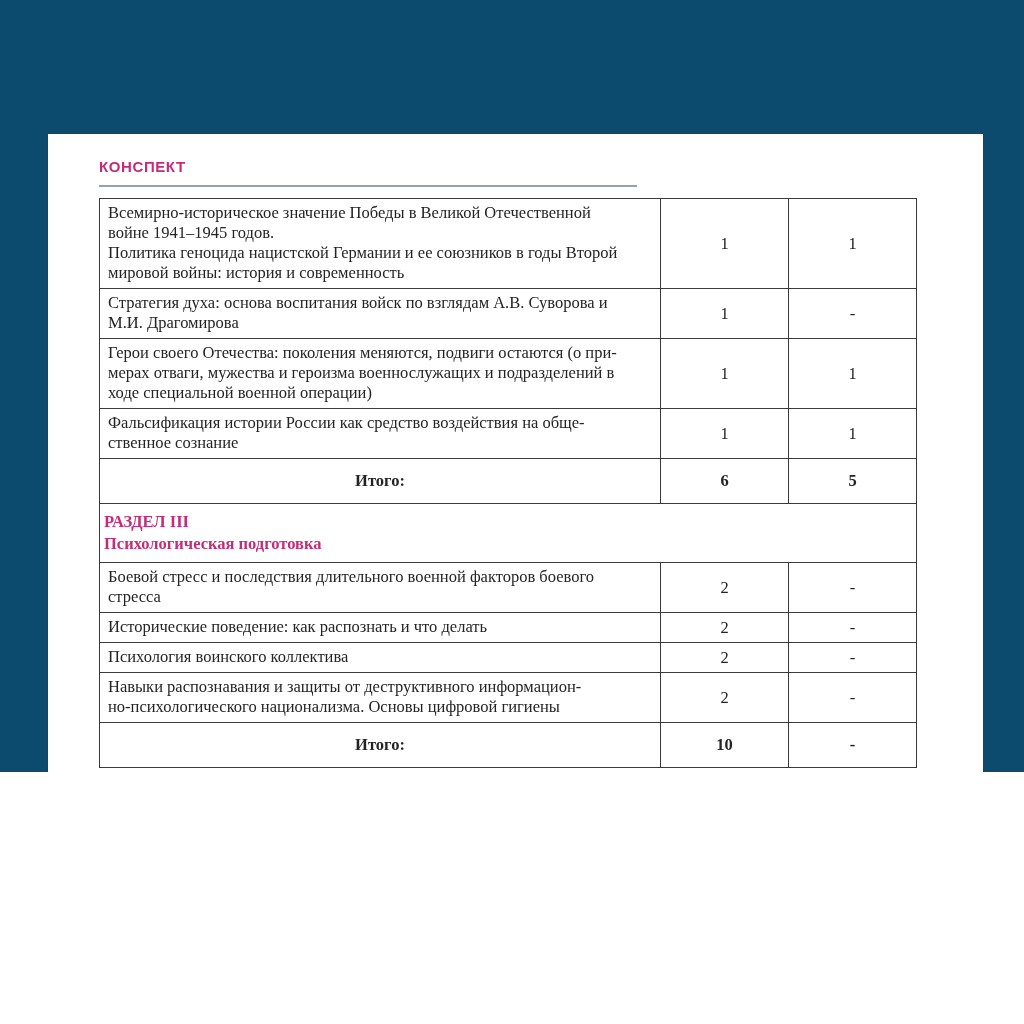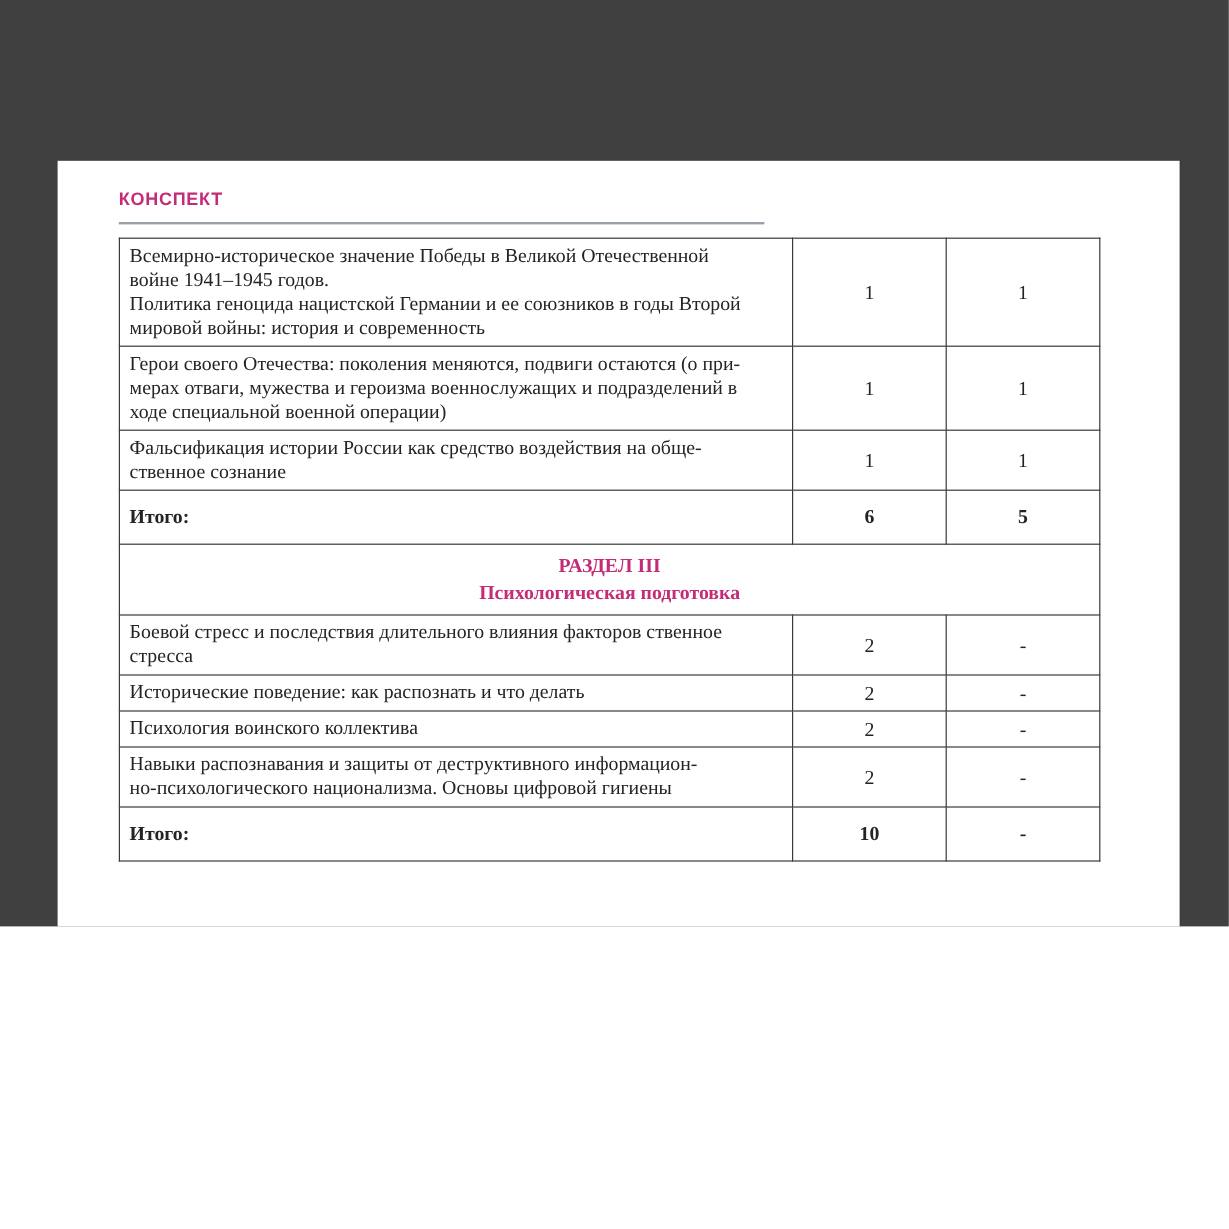--- a/index.html
+++ b/index.html
@@ -1,18 +1,18 @@
 <!DOCTYPE html>
 <html><head>
 <meta charset="utf-8">
 <style>
   html,body{margin:0;padding:0;}
   .canvas{
     position:relative;width:1024px;height:772px;
-    background:#404040;
+    background:#0c4a6e;
     font-family:"Liberation Serif", serif;
     overflow:hidden;
   }
   .page{
     position:absolute;left:48px;top:134px;width:935px;height:752px;
     background:#ffffff;overflow:hidden;
     box-shadow:0 0 2px rgba(0,0,0,0.08);
   }
   .page-header{
     position:absolute;left:51px;top:24px;
@@ -33,26 +33,26 @@
     border:1.6px solid #3a3a3a;
   }
   td.topic{
     padding:4px 8px 5px 8px;line-height:20px;
     white-space:pre-line;vertical-align:middle;margin-top:48px;
   }
   td.num{
     text-align:center;vertical-align:middle;font-size:16.5px;
   }
   tr.total-row td.topic-label{
-    font-weight:bold;padding:6px 8px;line-height:20px;vertical-align:middle;
+    font-weight:bold;padding:6px 8px;line-height:20px;vertical-align:middle;text-align:center;
   }
   tr.total-row td.num{font-weight:bold;}
   tr.total-row td{height:32px;}
   tr.section-row td{
-    text-align:center;color:#c42c77;font-weight:bold;
+    text-align:left;color:#c42c77;font-weight:bold;
     padding:7px 4px;line-height:22px;font-size:16.5px;
   }
   .watermark{
     position:absolute;right:26px;top:922px;
     font-family:"Liberation Sans", sans-serif;
     font-size:20px;color:#b5b5b5;letter-spacing:1px;
   }
 </style>
 </head>
 <body>
@@ -73,20 +73,26 @@
       <tbody>
         <tr class="topic-row">
           <td class="topic">Всемирно-историческое значение Победы в Великой Отечественной
 войне 1941–1945 годов.
 Политика геноцида нацистской Германии и ее союзников в годы Второй
 мировой войны: история и современность</td>
           <td class="num">1</td>
           <td class="num">1</td>
         </tr>
         <tr class="topic-row">
+          <td class="topic">Стратегия духа: основа воспитания войск по взглядам А.В. Суворова и
+М.И. Драгомирова</td>
+          <td class="num">1</td>
+          <td class="num">-</td>
+        </tr>
+        <tr class="topic-row">
           <td class="topic">Герои своего Отечества: поколения меняются, подвиги остаются (о при-
 мерах отваги, мужества и героизма военнослужащих и подразделений в
 ходе специальной военной операции)</td>
           <td class="num">1</td>
           <td class="num">1</td>
         </tr>
         <tr class="topic-row">
           <td class="topic">Фальсификация истории России как средство воздействия на обще-
 ственное сознание</td>
           <td class="num">1</td>
@@ -97,21 +103,21 @@
           <td class="num">6</td>
           <td class="num">5</td>
         </tr>
         <tr class="section-row">
           <td colspan="3">
             <div>РАЗДЕЛ III</div>
             <div>Психологическая подготовка</div>
           </td>
         </tr>
         <tr class="topic-row">
-          <td class="topic">Боевой стресс и последствия длительного влияния факторов ственное
+          <td class="topic">Боевой стресс и последствия длительного военной факторов боевого
 стресса</td>
           <td class="num">2</td>
           <td class="num">-</td>
         </tr>
         <tr class="topic-row">
           <td class="topic">Исторические поведение: как распознать и что делать</td>
           <td class="num">2</td>
           <td class="num">-</td>
         </tr>
         <tr class="topic-row">

